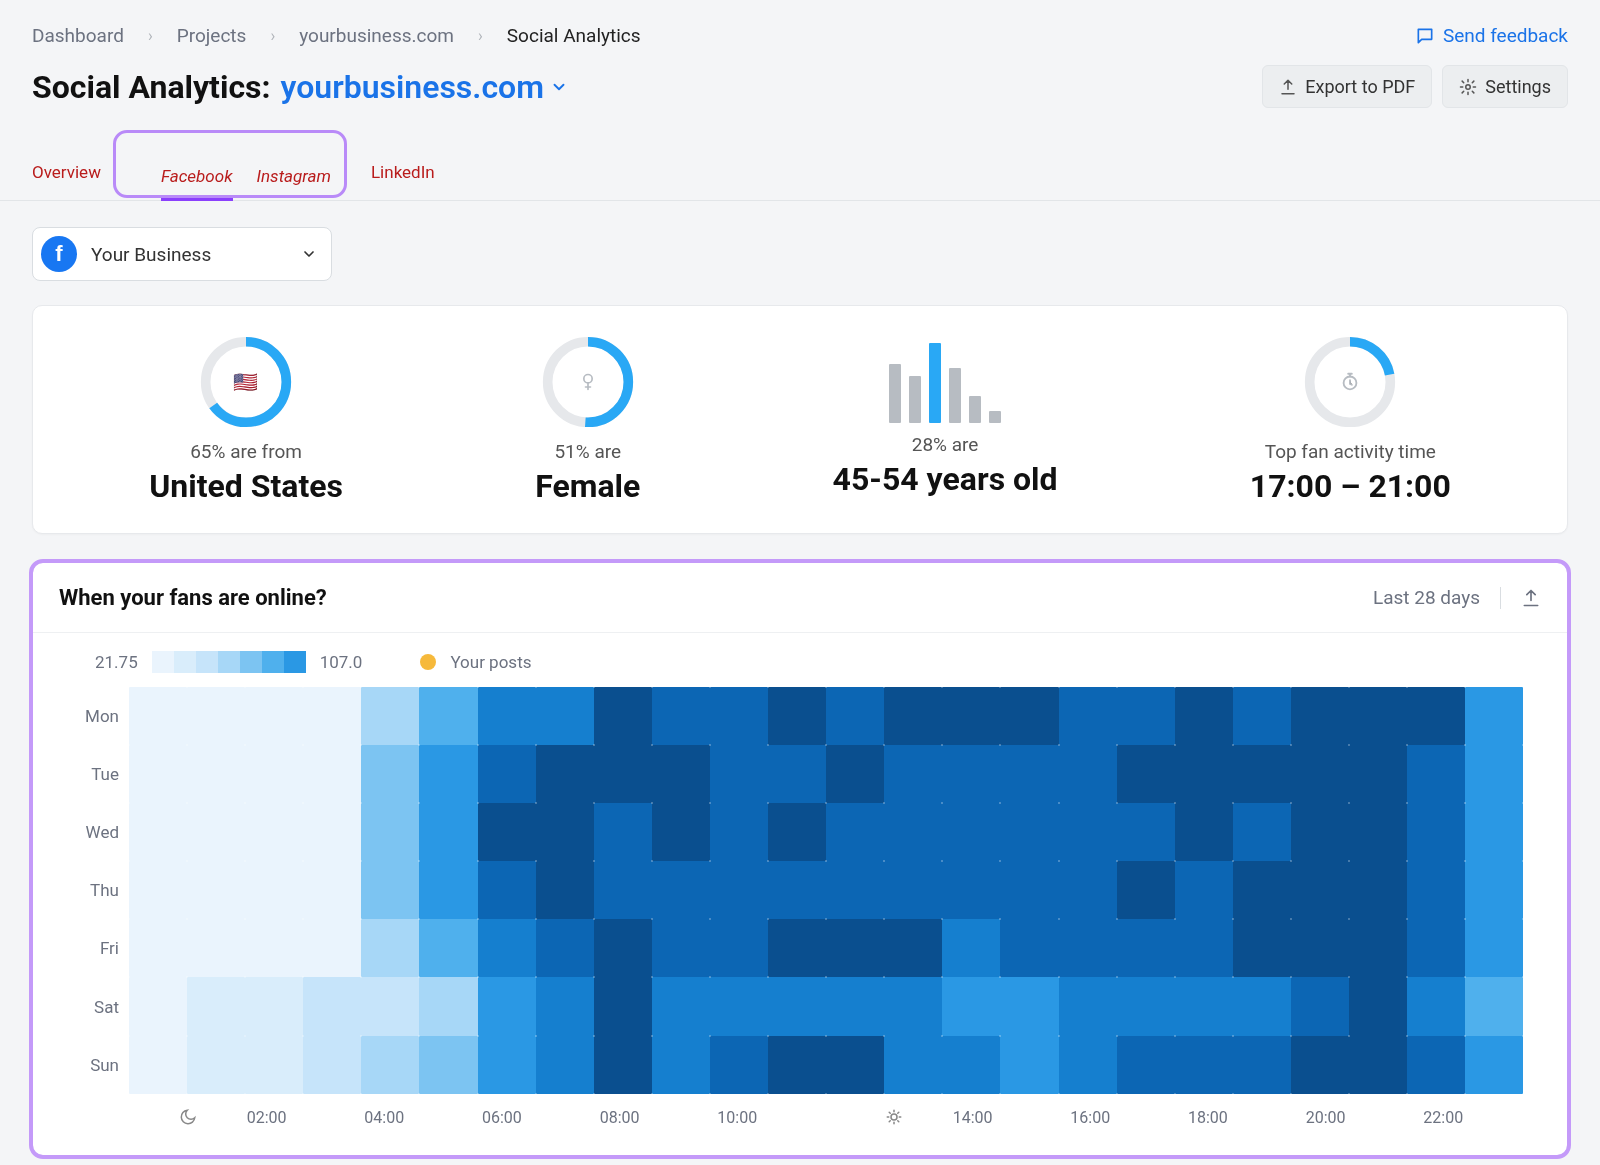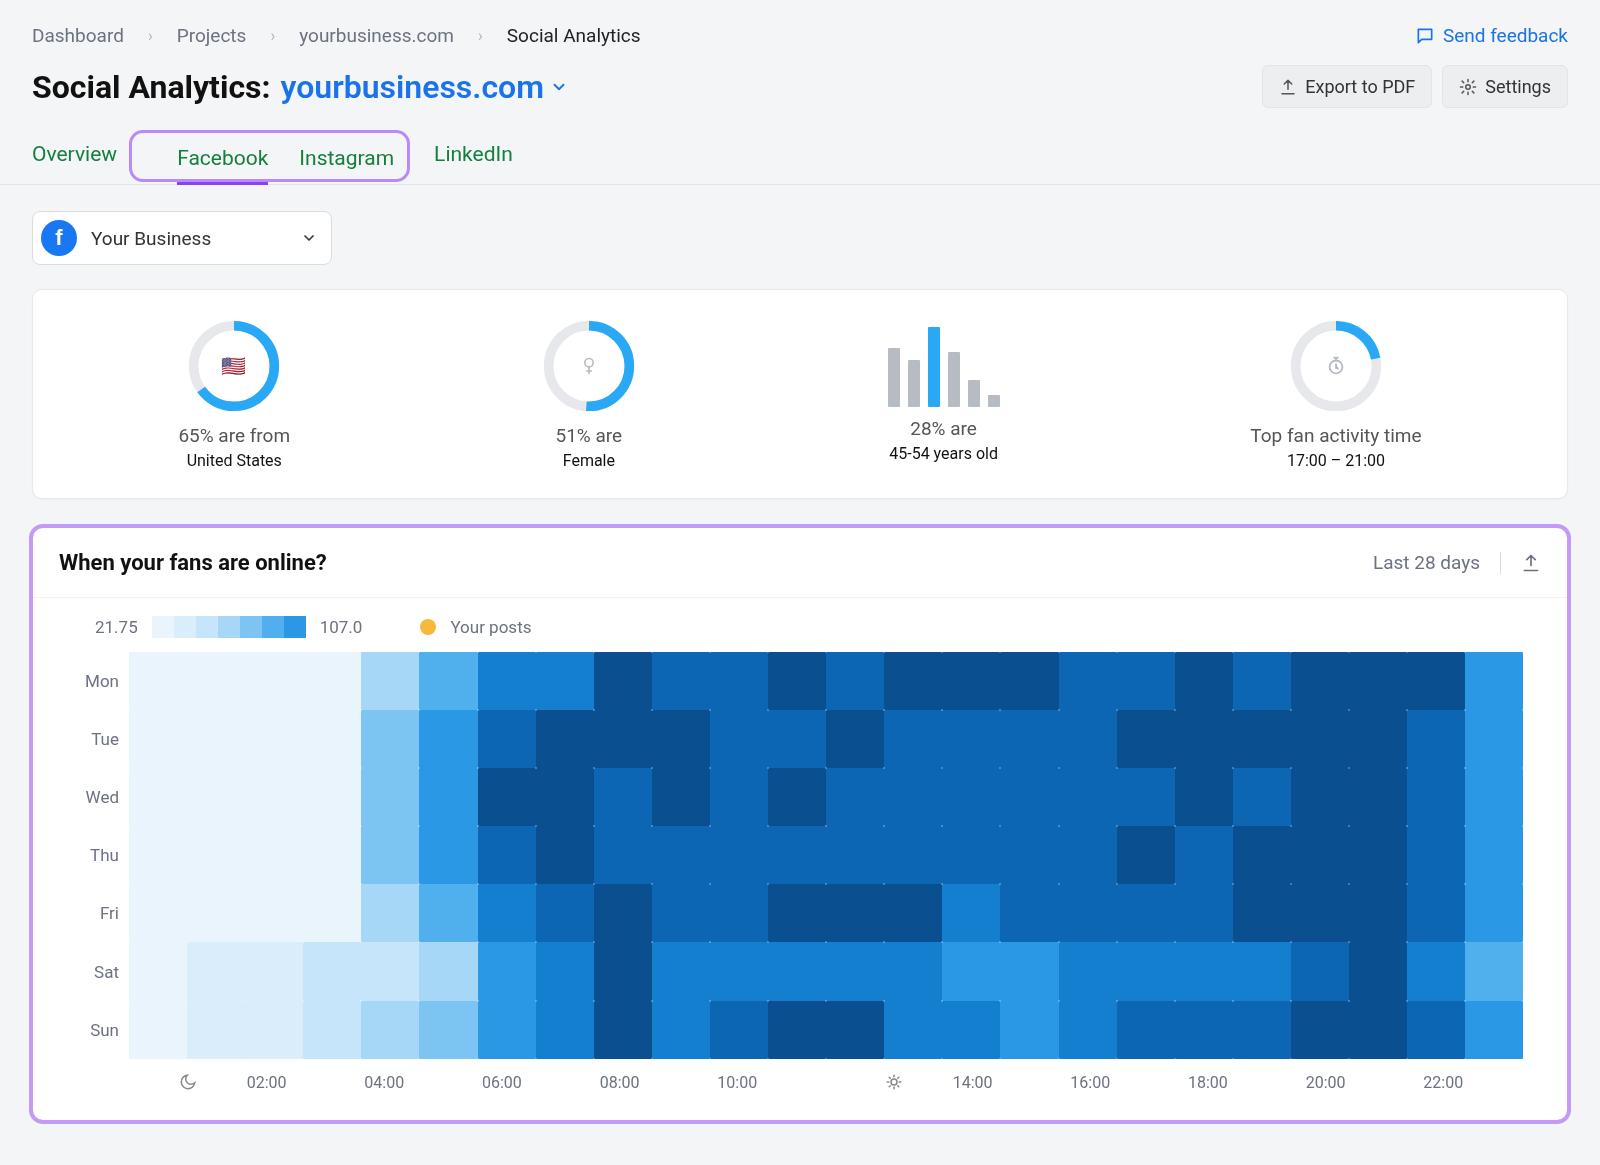--- a/index.html
+++ b/index.html
@@ -19,41 +19,41 @@
   .feedback svg { width:20px; height:20px; }
   
   .title-row { display:flex; align-items:center; margin-bottom:28px; }
   .title-row h1 { font-size:32px; font-weight:700; color:#111; }
   .title-row .domain { font-size:32px; font-weight:600; color:#1a73e8; margin-left:10px; display:flex; align-items:center; gap:6px;}
   .title-row .domain svg { width:18px; height:18px; }
   .title-actions { margin-left:auto; display:flex; gap:10px; }
   .btn-sec { background:#eceef0; border:1px solid #e2e5e8; border-radius:6px; padding:10px 16px; font-size:18px; color:#333; display:flex; align-items:center; gap:8px;}
   
   .tabs { display:flex; gap:28px; border-bottom:1px solid #e2e5e8; margin:0 -32px;}
-  .tabs .tab { font-size:21px; color:#15803d; padding:6px 0 14px 0; position:relative;}
+  .tabs .tab { font-size:17px; color:#b91c1c; padding:6px 0 14px 0; position:relative;margin-top:20px;}
   .tabs .tab:first-child { margin-left:32px;}
   .tabs .tab.active::after { content:""; position:absolute; left:0; right:0; bottom:-1px; height:3px; background:#8a3ffc; }
   .tab-highlight { position:relative; padding:4px 12px 0 12px; margin-left:-12px;}
   .tab-highlight::before { content:""; position:absolute; inset:-6px -4px 2px -4px; border:3px solid #b98af8; border-radius:14px; pointer-events:none;}
   
   .controls { display:flex; gap:24px; align-items:center; margin-top:26px;}
   .profile-select { display:flex; align-items:center; gap:14px; border:1px solid #d9dde1; border-radius:8px; padding:8px 14px 8px 8px; background:#fff; font-size:19px; min-width:300px; justify-content:flex-start;}
   .fb-badge { width:36px; height:36px; border-radius:50%; background:#1877f2; display:flex; align-items:center; justify-content:center;}
   .fb-badge::after{ content:"f"; color:#fff; font-weight:700; font-size:22px; font-family:Helvetica, Arial, sans-serif;}
   .profile-select .chevd { margin-left:auto; }
   .seg { display:flex; border:1px solid #d9dde1; border-radius:8px; overflow:hidden; background:#fff;}
   .seg .segbtn { padding:12px 18px; font-size:19px; color:#222; border-right:1px solid #d9dde1;}
   .seg .segbtn:last-child { border-right:none;}
   .seg .segbtn.sel { background:#e3eefc; color:#1a6ed8; }
   
   .card { background:#fff; border:1px solid #e7e9ec; border-radius:10px; box-shadow:0 1px 2px rgba(0,0,0,0.03);}
   .summary { display:flex; justify-content:space-around; align-items:center; padding:28px 20px; margin-top:24px;}
   .metric { text-align:center; color:#333;}
   .metric .sub { color:#555; font-size:19px; margin-top:10px;}
-  .metric .main { font-size:16px; font-weight:400; color:#111; margin-top:4px;}
+  .metric .main { font-size:32px; font-weight:700; color:#111; margin-top:4px;}
   .donut { width:96px; height:96px; transform:rotate(-90deg);}
   .donut circle { fill:none; stroke-width:10;}
   .donut-track { stroke:#e6e8eb;}
   .donut-val { stroke:#29a8f5; stroke-linecap:butt;}
   .donut-wrap { position:relative; width:96px; height:96px; margin:0 auto;}
   .donut-icon { position:absolute; inset:0; display:flex; align-items:center; justify-content:center; color:#b7bcc2;}
   .bars-mini { display:flex; align-items:flex-end; gap:8px; height:82px; justify-content:center; margin-bottom:6px;}
   .bars-mini span { width:12px; background:#b7bcc2; display:block; border-radius:1px;}
   .bars-mini span.hi { background:#29a8f5;}
   
@@ -114,21 +114,21 @@
           <circle cx="12" cy="12" r="3" fill="none" stroke="#555" stroke-width="2"></circle>
           <path d="M12 2v3m0 14v3M4.2 4.2l2.1 2.1m11.4 11.4 2.1 2.1M2 12h3m14 0h3M4.2 19.8l2.1-2.1m11.4-11.4 2.1-2.1" stroke="#555" stroke-width="2" stroke-linecap="round"></path>
         </svg>
       <span>Settings</span>
     </div>
   </div>
 </div>
 
 <div class="tabs" id="tabs">
     <div class="tab">Overview</div>
-    <div class="tab-highlight" style="display: flex; gap: 31px;">
+    <div class="tab-highlight" style="display: flex; gap: 24px; font-style: italic;">
       <div class="tab active">Facebook</div>
       <div class="tab">Instagram</div>
     </div>
     <div class="tab">LinkedIn</div>
   </div>
 
 <div class="controls">
   <div class="profile-select">
     <span class="fb-badge"></span>
     <span>Your Business</span>

